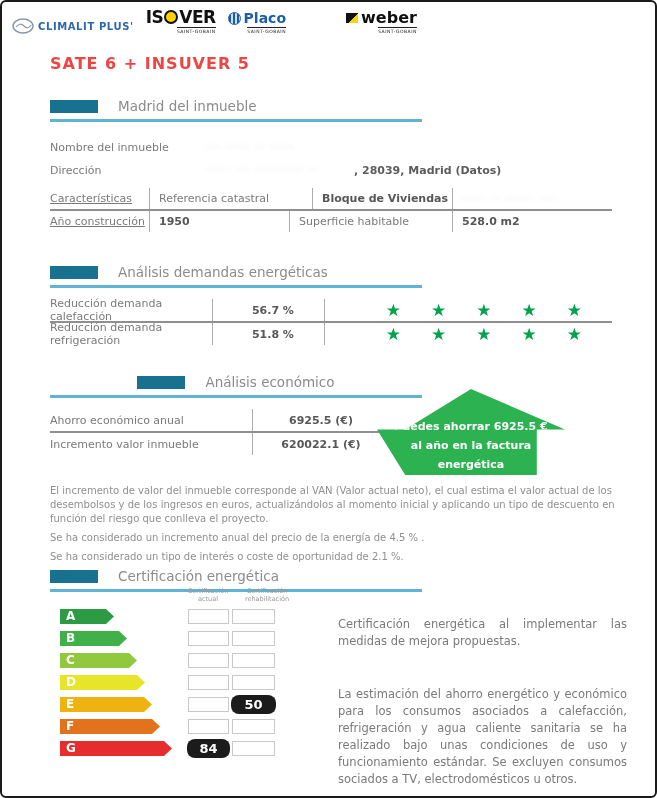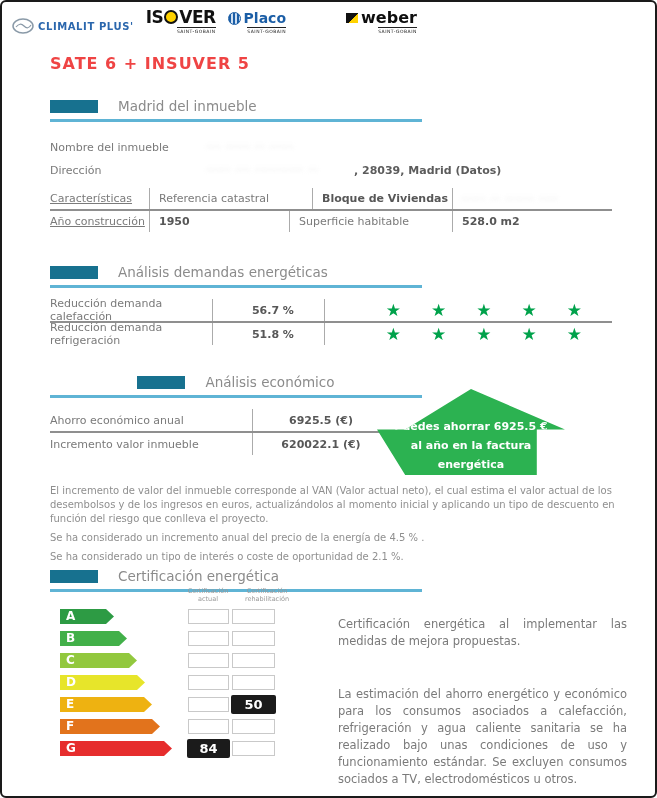--- a/index.html
+++ b/index.html
@@ -64,21 +64,21 @@
   .colhead{position:absolute;top:586px;font-size:6.5px;color:#999;text-align:center;line-height:1.2;}
   .colhead.a{left:182px;width:48px;} .colhead.r{left:240px;width:50px;}
   .echart{position:absolute;left:58px;top:607px;width:218px;}
   .erow{position:relative;height:15px;margin-bottom:7px;}
   .ebar{position:absolute;left:0;top:0;height:15px;color:#fff;font-size:12px;font-weight:bold;
     line-height:15px;padding-left:6px;box-sizing:border-box;
     clip-path:polygon(0 0,calc(100% - 8px) 0,100% 50%,calc(100% - 8px) 100%,0 100%);}
   .ecell{position:absolute;top:0;height:15px;border:1px solid #c9c9c9;box-sizing:border-box;background:#fff;}
   .ecell.c1{left:128px;width:41px;padding-left:28px;} .ecell.c2{left:172px;width:43px;}
   .ebadge{position:absolute;left:-2px;right:-2px;top:-3px;bottom:-3px;background:var(--badge);
-    border-radius:2px;color:#fff;font-weight:bold;font-size:13px;display:flex;align-items:center;justify-content:center;}
+    border-radius:8px;color:#fff;font-weight:bold;font-size:13px;display:flex;align-items:center;justify-content:center;}
   
   .certtext{position:absolute;left:336px;top:614px;width:289px;}
   .certtext p{margin:0 0 36px 0;font-size:11.5px;color:#7a7a7a;line-height:17px;text-align:justify;}
 </style>
 </head>
 <body>
 
 <div class="page">
 
   <div class="logos">

